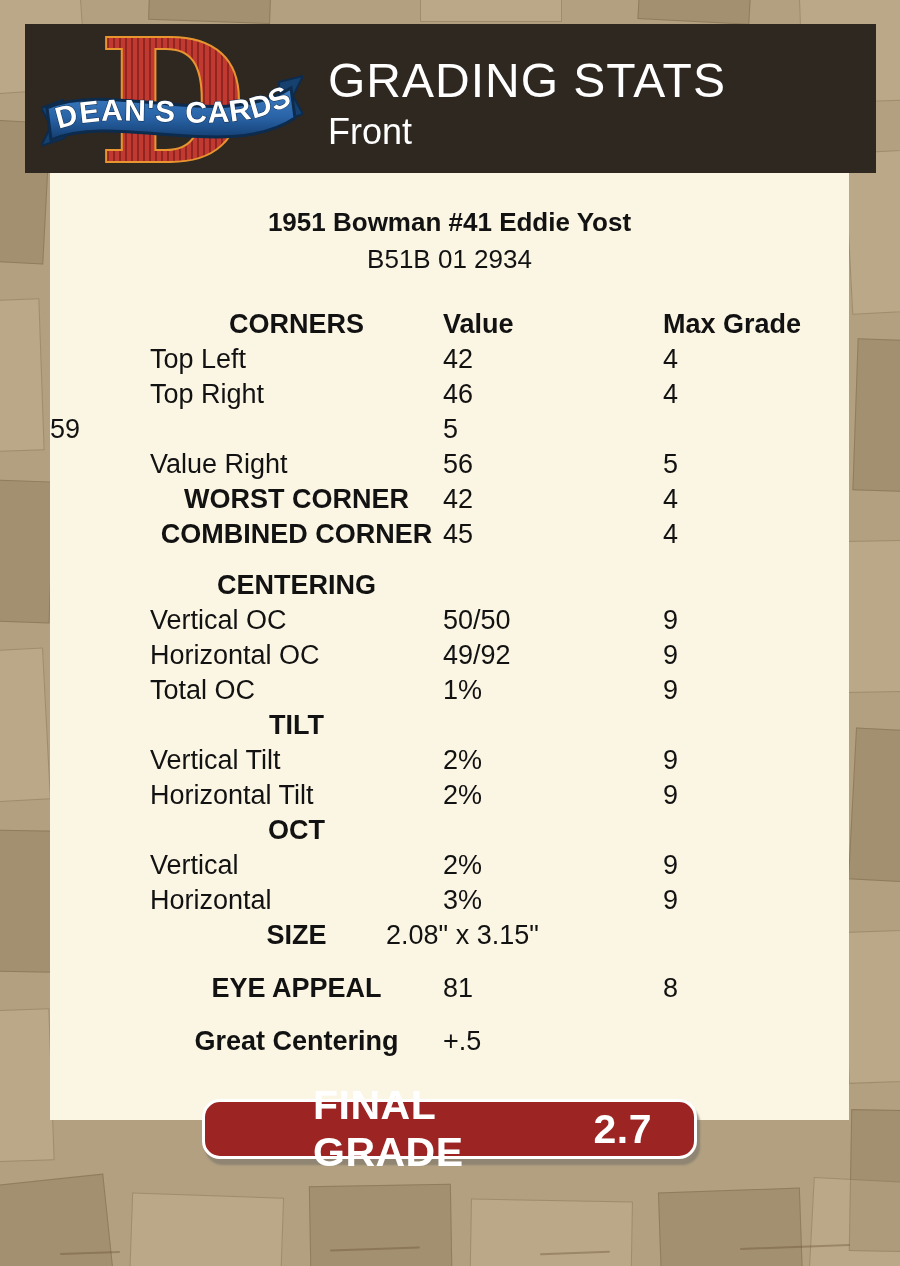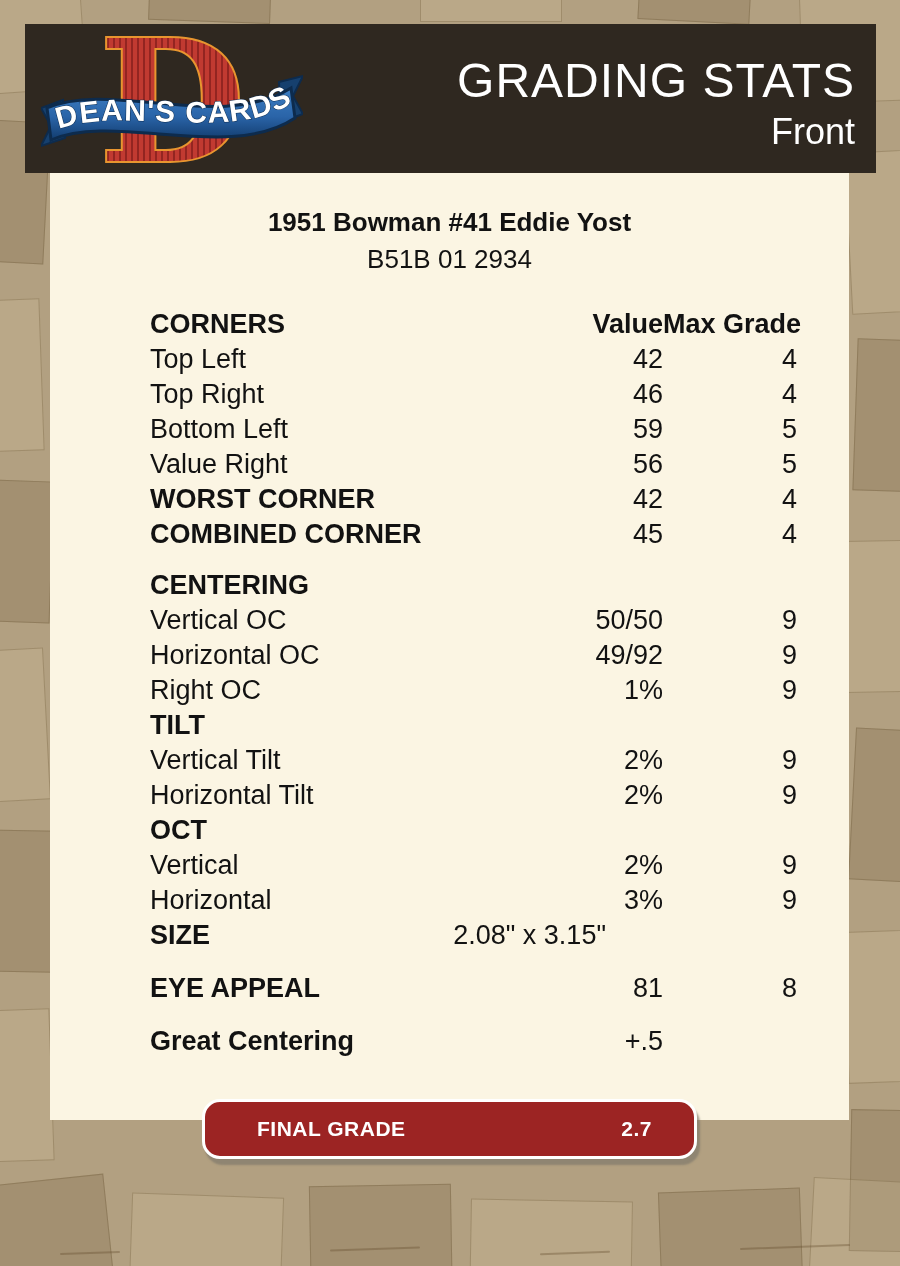--- a/index.html
+++ b/index.html
@@ -21,57 +21,57 @@
     position:absolute;height:2px;background:rgba(96,74,42,.35);border-radius:2px;
   }
 
   
   .header{
     position:absolute;left:25px;top:24px;width:851px;height:149px;
     background:#2f2820;z-index:2;
   }
   .logo{position:absolute;left:16px;top:6px;width:262px;height:142px;}
   .header-titles{
-    position:absolute;left:320px;top:30px;width:510px;text-align:right;color:#ffffff;
+    position:absolute;left:303px;top:30px;width:510px;text-align:left;color:#ffffff;
   }
   .header-title{font-size:48px;line-height:54px;font-weight:400;letter-spacing:1px;}
   .header-subtitle{font-size:36px;line-height:48px;font-weight:400;}
 
   
   .panel{
     position:absolute;left:50px;top:173px;width:799px;height:947px;
     background:#fbf5e3;z-index:1;
     box-sizing:border-box;padding-top:30px;
   }
   .card-title{font-size:26px;line-height:38px;font-weight:700;text-align:center;}
   .card-id{font-size:26px;line-height:36px;text-align:center;}
 
   .grade-table{margin-top:30px;}
   .trow{
     display:grid;grid-template-columns:393px 220px 134px;
     height:35px;line-height:35px;font-size:27px;
   }
   .trow .lbl{padding-left:100px;text-align:left;white-space:nowrap;}
   .trow.indent .lbl{}
-  .trow.bold .lbl{font-weight:700;}
-  .trow .val,.trow .grd{text-align:right;white-space:nowrap;}
+  .trow.bold .lbl{font-weight:700;text-align:center;}
+  .trow .val,.trow .grd{text-align:left;white-space:nowrap;}
   .trow.colhead{font-weight:700;}
   .trow.gap{margin-top:16px;}
   .trow.gap-lg{margin-top:18px;}
   .trow.size-row .val{transform:translateX(-57px);}
 
   
   .final-grade{
     margin:40px auto 0;width:495px;height:60px;
     background:#9c2423;border:3px solid #ffffff;border-radius:18px;
     box-sizing:border-box;
     box-shadow:3px 6px 2px rgba(125,119,106,.65);
     display:flex;align-items:center;justify-content:space-between;
-    padding:0 42px 0 52px;
-    color:#ffffff;font-size:21px;font-weight:700;letter-spacing:.5px;
+    padding:0 42px 0 108px;
+    color:#ffffff;font-size:41px;font-weight:700;letter-spacing:.5px;
     cursor:pointer;
   }
 </style>
 </head>
 <body>
 
 <div class="collage">
     <div class="card" style="left: -30px; top: -60px; width: 110px; height: 150px; transform: rotate(-4deg);"></div>
     <div class="card dark" style="left: 150px; top: -90px; width: 120px; height: 110px; transform: rotate(2deg);"></div>
     <div class="card" style="left: 420px; top: -70px; width: 140px; height: 90px; transform: rotate(0deg);"></div>
@@ -146,21 +146,20 @@
     <span class="lbl">Top Left</span>
     <span class="val">42</span>
     <span class="grd">4</span>
   </div>
       <div class="trow indent">
     <span class="lbl">Top Right</span>
     <span class="val">46</span>
     <span class="grd">4</span>
   </div>
       <div class="trow indent">
-    <span class="lbl">Bottom Left</span>
     <span class="val">59</span>
     <span class="grd">5</span>
   </div>
       <div class="trow indent">
     <span class="lbl">Value Right</span>
     <span class="val">56</span>
     <span class="grd">5</span>
   </div>
       <div class="trow bold">
     <span class="lbl">WORST CORNER</span>
@@ -181,21 +180,21 @@
     <span class="lbl">Vertical OC</span>
     <span class="val">50/50</span>
     <span class="grd">9</span>
   </div>
       <div class="trow indent">
     <span class="lbl">Horizontal OC</span>
     <span class="val">49/92</span>
     <span class="grd">9</span>
   </div>
       <div class="trow indent">
-    <span class="lbl">Right OC</span>
+    <span class="lbl">Total OC</span>
     <span class="val">1%</span>
     <span class="grd">9</span>
   </div>
       <div class="trow bold">
     <span class="lbl">TILT</span>
     <span class="val"></span>
     <span class="grd"></span>
   </div>
       <div class="trow indent">
     <span class="lbl">Vertical Tilt</span>

